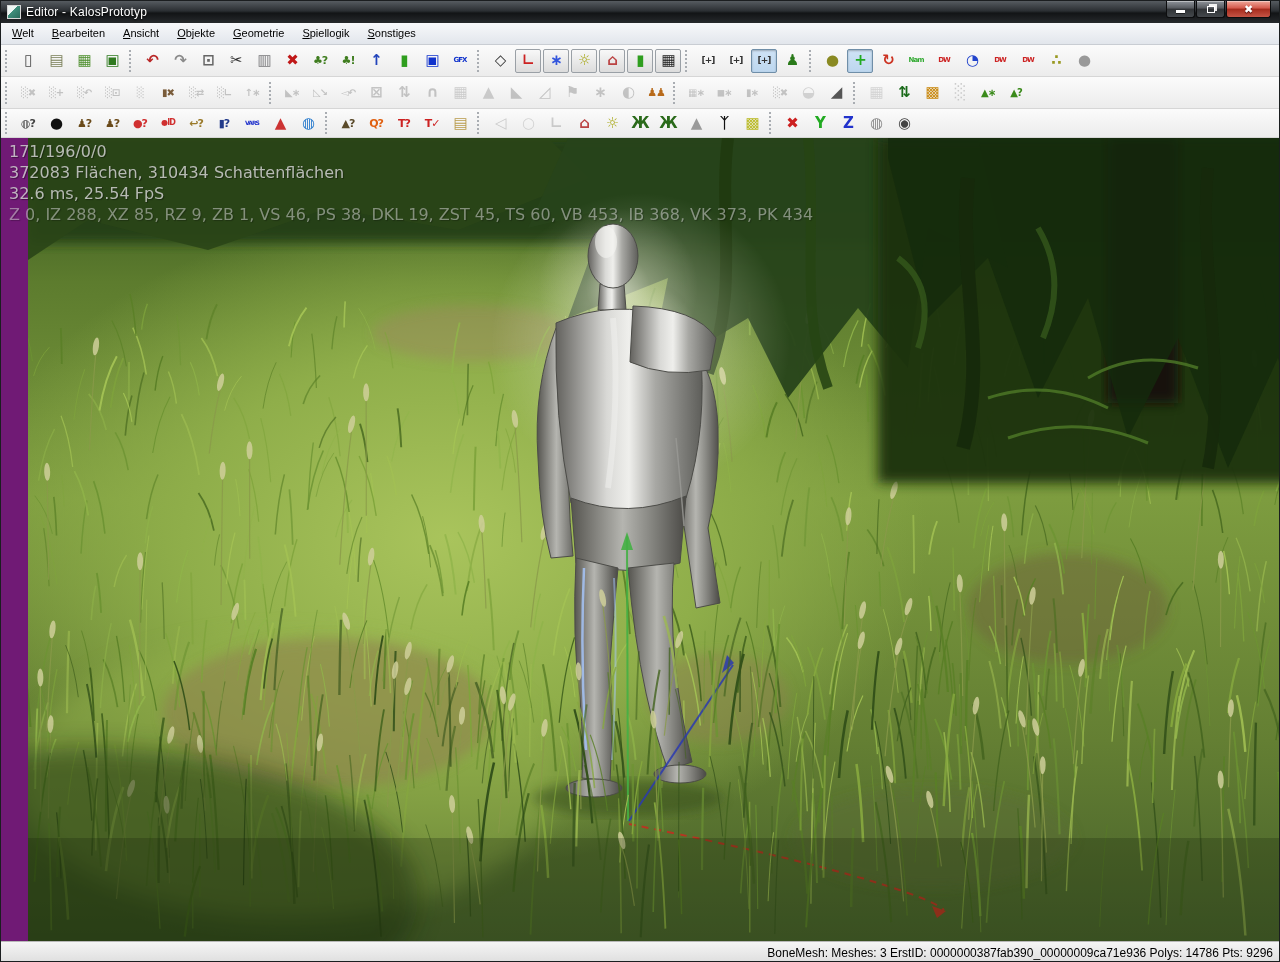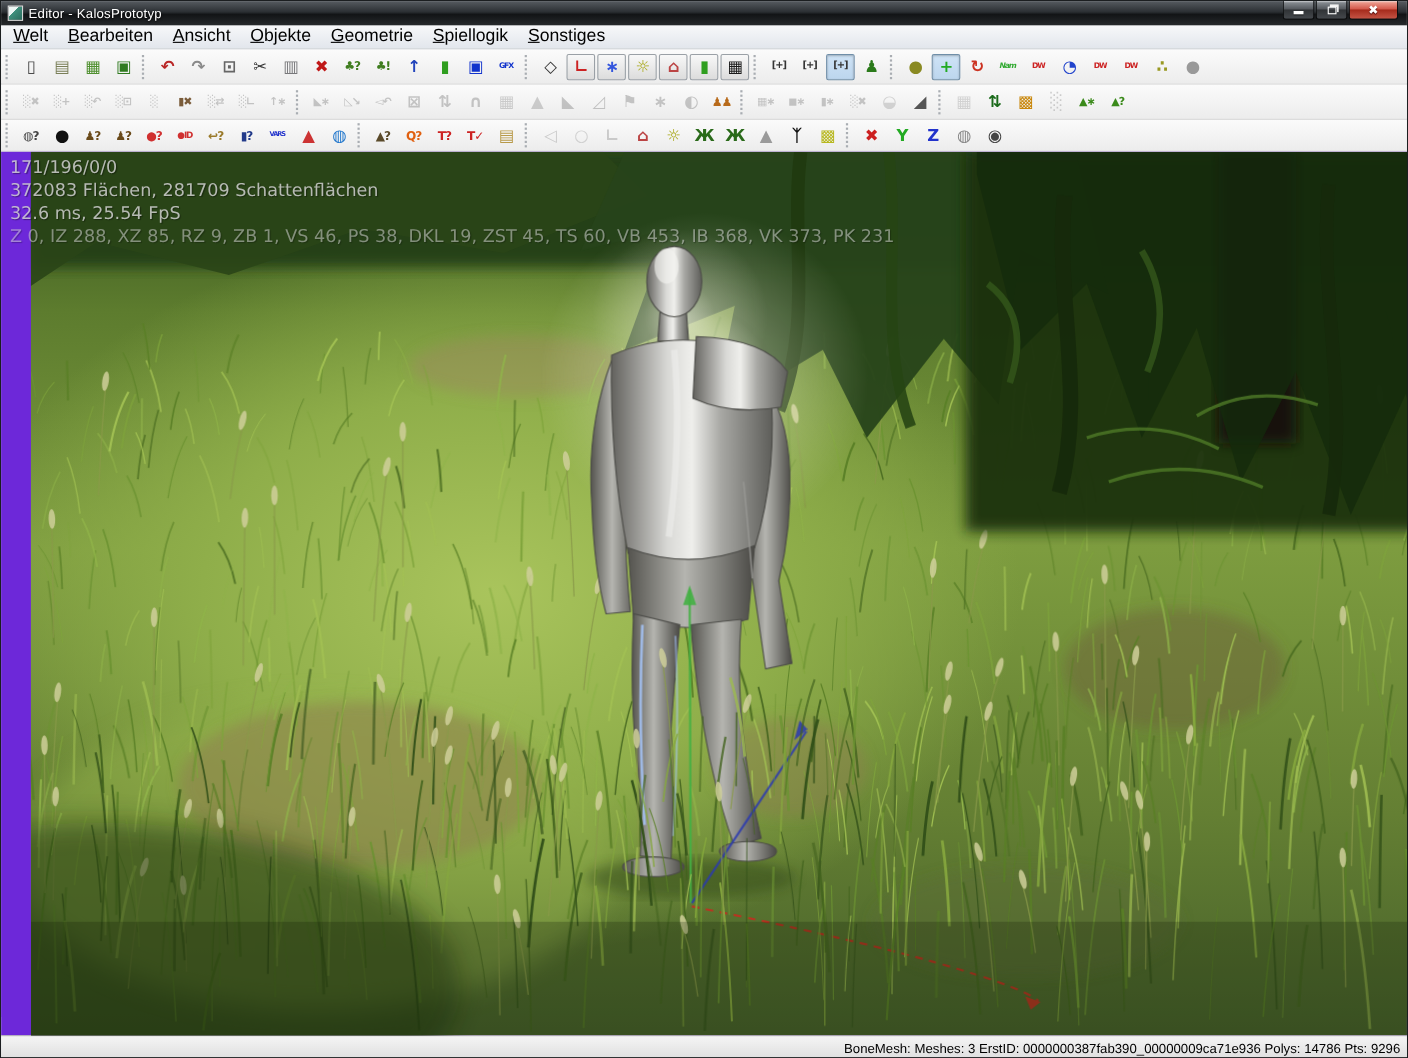--- a/index.html
+++ b/index.html
@@ -17,37 +17,37 @@
   .cap-btn{width:29px;height:17px;border:1px solid #0c0d0e;border-top:none;border-radius:0 0 3px 3px;
            background:linear-gradient(#90959b,#55595e 45%,#303336 50%,#44484c);
            box-shadow:inset 0 1px 0 rgba(255,255,255,.4);margin-left:1px;
            display:flex;align-items:center;justify-content:center;color:#fff;}
   .cap-btn.close{width:45px;background:linear-gradient(#f0a89a,#d4584a 45%,#a62b1c 50%,#c55445);}
   .glyph-min{width:9px;height:3px;background:#fff;box-shadow:0 1px 0 rgba(0,0,0,.5);margin-top:5px;}
   .glyph-restore{width:8px;height:7px;border:1px solid #fff;box-shadow:2px -2px 0 -0px rgba(255,255,255,.9);margin-top:1px;}
   .glyph-close{font-size:11px;font-weight:bold;text-shadow:0 1px 1px #400;}
   
   .menubar{height:22px;background:linear-gradient(#f7f8fa,#e2e6ec);border-bottom:1px solid #c9cdd3;
-           display:flex;align-items:center;font-size:16px;color:#000;padding-left:2px;}
+           display:flex;align-items:center;font-size:11px;color:#000;padding-left:2px;}
   .menu-item{padding:2px 9px 3px 9px;cursor:default;}
   .menu-item u{text-decoration:underline;}
   
   .toolbar-row{height:32px;display:flex;align-items:center;padding-left:1px;
                background:linear-gradient(#fbfbfb,#ececec);border-bottom:1px solid #d6d6d6;}
   .toolbar-row.r3{height:29px;}
   .tgrip{width:5px;height:22px;margin:0 4px 0 3px;border-left:2px dotted #a9adb2;flex:0 0 auto;}
   .tbtn{width:26px;height:24px;margin:0 1px;display:flex;align-items:center;justify-content:center;
         border:1px solid transparent;border-radius:2px;background:transparent;padding:0;flex:0 0 auto;
         font-family:"DejaVu Sans",sans-serif;cursor:default;}
   .tbtn .g{font-size:15px;line-height:1;font-weight:bold;letter-spacing:-1px;}
   .tbtn.f{border:1px solid #9aa0a6;background:linear-gradient(#f8f8f8,#dcdcdc);}
   .tbtn.p{border:1px solid #6f8ea8;background:linear-gradient(#cfe3f6,#bcd6ee);box-shadow:inset 0 1px 2px rgba(0,0,0,.25);}
   .tbtn.d{filter:grayscale(1);opacity:.45;}
   
-  .viewport{position:relative;width:1280px;height:803px;overflow:hidden;background:#6d28d9;padding-left:27px;}
+  .viewport{position:relative;width:1280px;height:803px;overflow:hidden;background:#701a75;padding-left:27px;}
   .viewport svg{display:block;}
   .overlay{position:absolute;left:8px;top:3px;color:#cfcfcf;font-size:16px;
            font-family:"DejaVu Sans",sans-serif;text-shadow:1px 1px 1px rgba(0,0,0,.45);line-height:21px;}
   .overlay .l1,.overlay .l2,.overlay .l3{opacity:.85;}
   .overlay .l4{opacity:.55;}
   
   .statusbar{height:22px;background:linear-gradient(#f5f5f5,#dedede);border-top:1px solid #b8b8b8;
              font-size:12px;color:#000;display:flex;align-items:center;justify-content:flex-end;
              padding-right:6px;}
 </style>
@@ -172,21 +172,21 @@
       <button class="tbtn">
         <span class="g" style="color: rgb(138, 138, 34);">●</span>
       </button>
       <button class="tbtn p">
         <span class="g" style="color: rgb(34, 170, 34);">+</span>
       </button>
       <button class="tbtn">
         <span class="g" style="color: rgb(204, 51, 34);">↻</span>
       </button>
       <button class="tbtn">
-        <span class="g" style="color: rgb(51, 170, 51); font-size: 7px; font-style: italic;">Nam</span>
+        <span class="g" style="color: rgb(51, 170, 51); font-size: 7px;">Nam</span>
       </button>
       <button class="tbtn">
         <span class="g" style="color: rgb(204, 34, 34); font-size: 7px;">DW</span>
       </button>
       <button class="tbtn">
         <span class="g" style="color: rgb(34, 68, 204);">◔</span>
       </button>
       <button class="tbtn">
         <span class="g" style="color: rgb(204, 34, 34); font-size: 7px;">DW</span>
       </button>
@@ -1361,22 +1361,22 @@
           <path d="M1195.3046947717667,759.5316795678809 q-1.0430363276973367,-67.23169481707737 -2.6075908192433417,-112.05282469512895" stroke="#8a9a4a" stroke-width="1.2" fill="none" opacity=".8"></path>
           <ellipse cx="1192.6971039525233" cy="641.478854872752" rx="3" ry="9" fill="#cfcf9a" opacity=".85" transform="rotate(-3 1192.6971039525233 641.478854872752)"></ellipse>
         </g>
 
       <ellipse cx="60" cy="760" rx="330" ry="150" fill="#1e300f" opacity=".5" filter="url(#blur12)"></ellipse>
       <rect x="0" y="700" width="1280" height="103" fill="#141e08" opacity=".25"></rect>
     </svg>
 
     <div class="overlay">
       <div class="l1">171/196/0/0</div>
-      <div class="l2">372083 Flächen, 281709 Schattenflächen</div>
+      <div class="l2">372083 Flächen, 310434 Schattenflächen</div>
       <div class="l3">32.6 ms, 25.54 FpS</div>
-      <div class="l4">Z 0, IZ 288, XZ 85, RZ 9, ZB 1, VS 46, PS 38, DKL 19, ZST 45, TS 60, VB 453, IB 368, VK 373, PK 231</div>
+      <div class="l4">Z 0, IZ 288, XZ 85, RZ 9, ZB 1, VS 46, PS 38, DKL 19, ZST 45, TS 60, VB 453, IB 368, VK 373, PK 434</div>
     </div>
   </div>
 
   <div class="statusbar">
     <span>BoneMesh: Meshes: 3 ErstID: 0000000387fab390_00000009ca71e936 Polys: 14786 Pts: 9296</span>
   </div>
 </div>
 
 </body></html>

